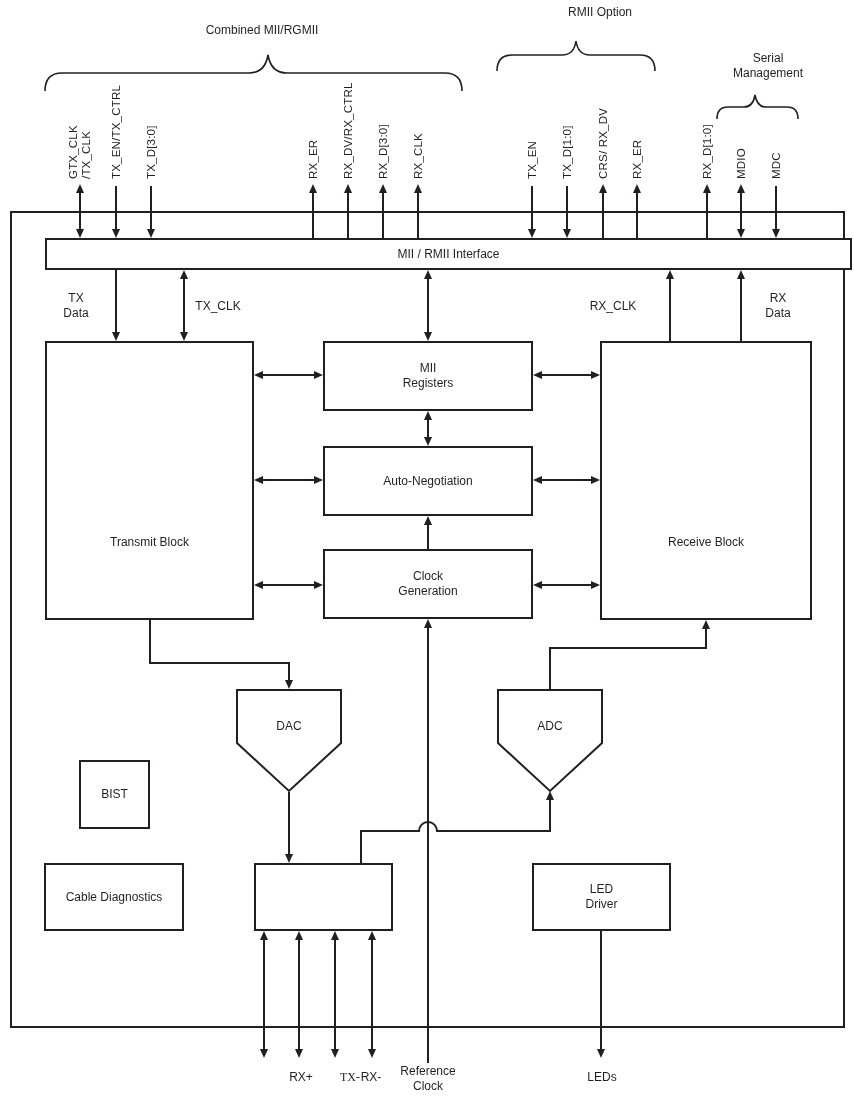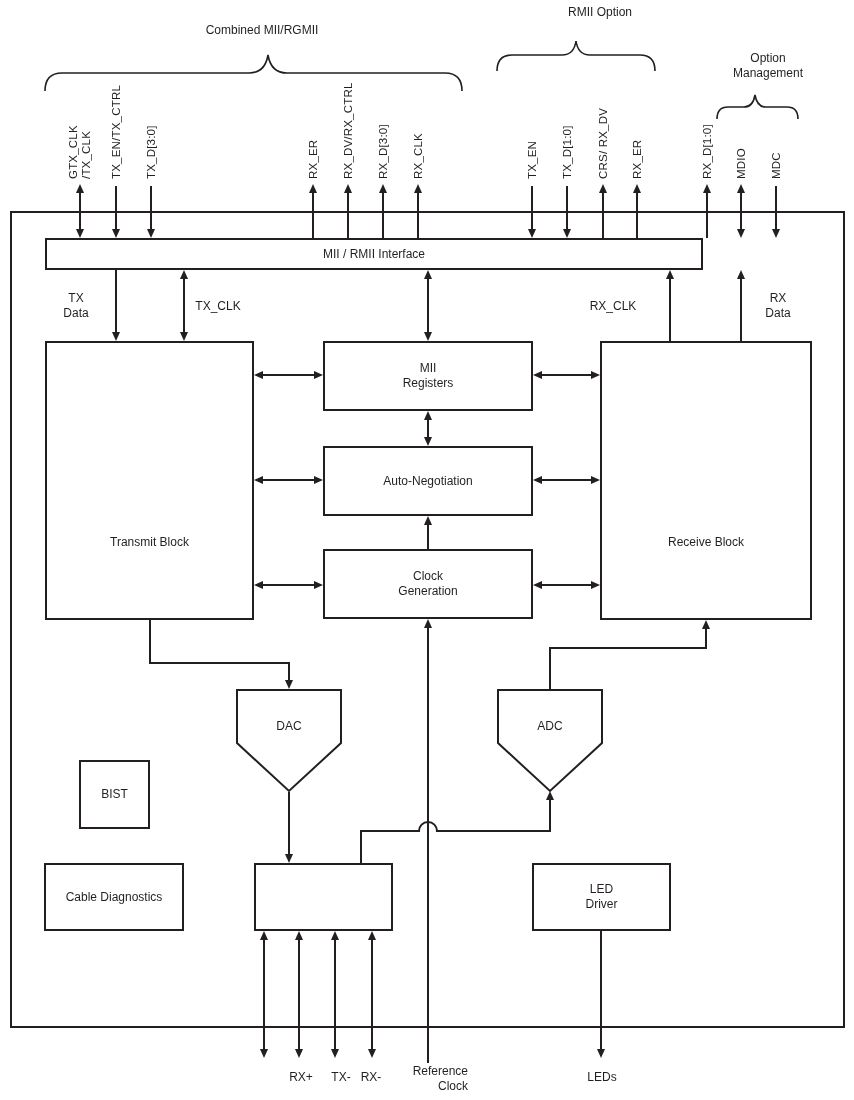--- a/index.html
+++ b/index.html
@@ -181,21 +181,21 @@
   <span class="vl" style="left:334px;top:938px;height:112px;"></span>
   <span class="ad" style="left:331px;top:1049px;"></span>
 
   <span class="au" style="left:368px;top:931px;"></span>
   <span class="vl" style="left:371px;top:938px;height:112px;"></span>
   <span class="ad" style="left:368px;top:1049px;"></span>
 
   <span class="vl" style="left:600px;top:931px;height:119px;"></span>
   <span class="ad" style="left:597px;top:1049px;"></span>
 
-  <div class="block" style="left:45px;top:238px;width:658px;height:32px;">
+  <div class="block" style="left:45px;top:238px;width:807px;height:32px;">
     <span>MII / RMII Interface</span>
   </div>
 
   <div class="block tall" style="left:45px;top:341px;width:209px;height:279px;">
     <span class="big-label">Transmit Block</span>
   </div>
 
   <div class="block tall" style="left:600px;top:341px;width:212px;height:279px;">
     <span class="big-label">Receive Block</span>
   </div>
@@ -227,31 +227,31 @@
   <div class="block" style="left:532px;top:863px;width:139px;height:68px;">
     <span>LED
 Driver</span>
   </div>
 
   <div class="lbl" style="left:249px;top:719px;width:80px;">DAC</div>
   <div class="lbl" style="left:510px;top:719px;width:80px;">ADC</div>
 
   <div class="lbl" style="left:162px;top:23px;width:200px;">Combined MII/RGMII</div>
   <div class="lbl" style="left:540px;top:5px;width:120px;">RMII Option</div>
-  <div class="lbl" style="left:708px;top:51px;width:120px;">Option
+  <div class="lbl" style="left:708px;top:51px;width:120px;">Serial
 Management</div>
 
   <div class="lbl" style="left:46px;top:291px;width:60px;">TX
 Data</div>
   <div class="lbl" style="left:178px;top:299px;width:80px;">TX_CLK</div>
   <div class="lbl" style="left:573px;top:299px;width:80px;">RX_CLK</div>
   <div class="lbl" style="left:748px;top:291px;width:60px;">RX
 Data</div>
 
   <div class="lbl" style="left:237px;top:1070px;width:50px;margin-top:36px;">TX+</div>
   <div class="lbl" style="left:276px;top:1070px;width:50px;">RX+</div>
-  <div class="lbl" style="left:317px;top:1070px;width:48px;">TX-</div>
+  <div class="lbl" style="left:326px;top:1070px;width:48px;font-family:Liberation Serif, serif;">TX-</div>
   <div class="lbl" style="left:347px;top:1070px;width:48px;">RX-</div>
-  <div class="lbl" style="left:388px;top:1064px;width:80px;text-align:right;">Reference
+  <div class="lbl" style="left:388px;top:1064px;width:80px;">Reference
 Clock</div>
   <div class="lbl" style="left:577px;top:1070px;width:50px;">LEDs</div>
 
 </div>
 
 </body></html>

